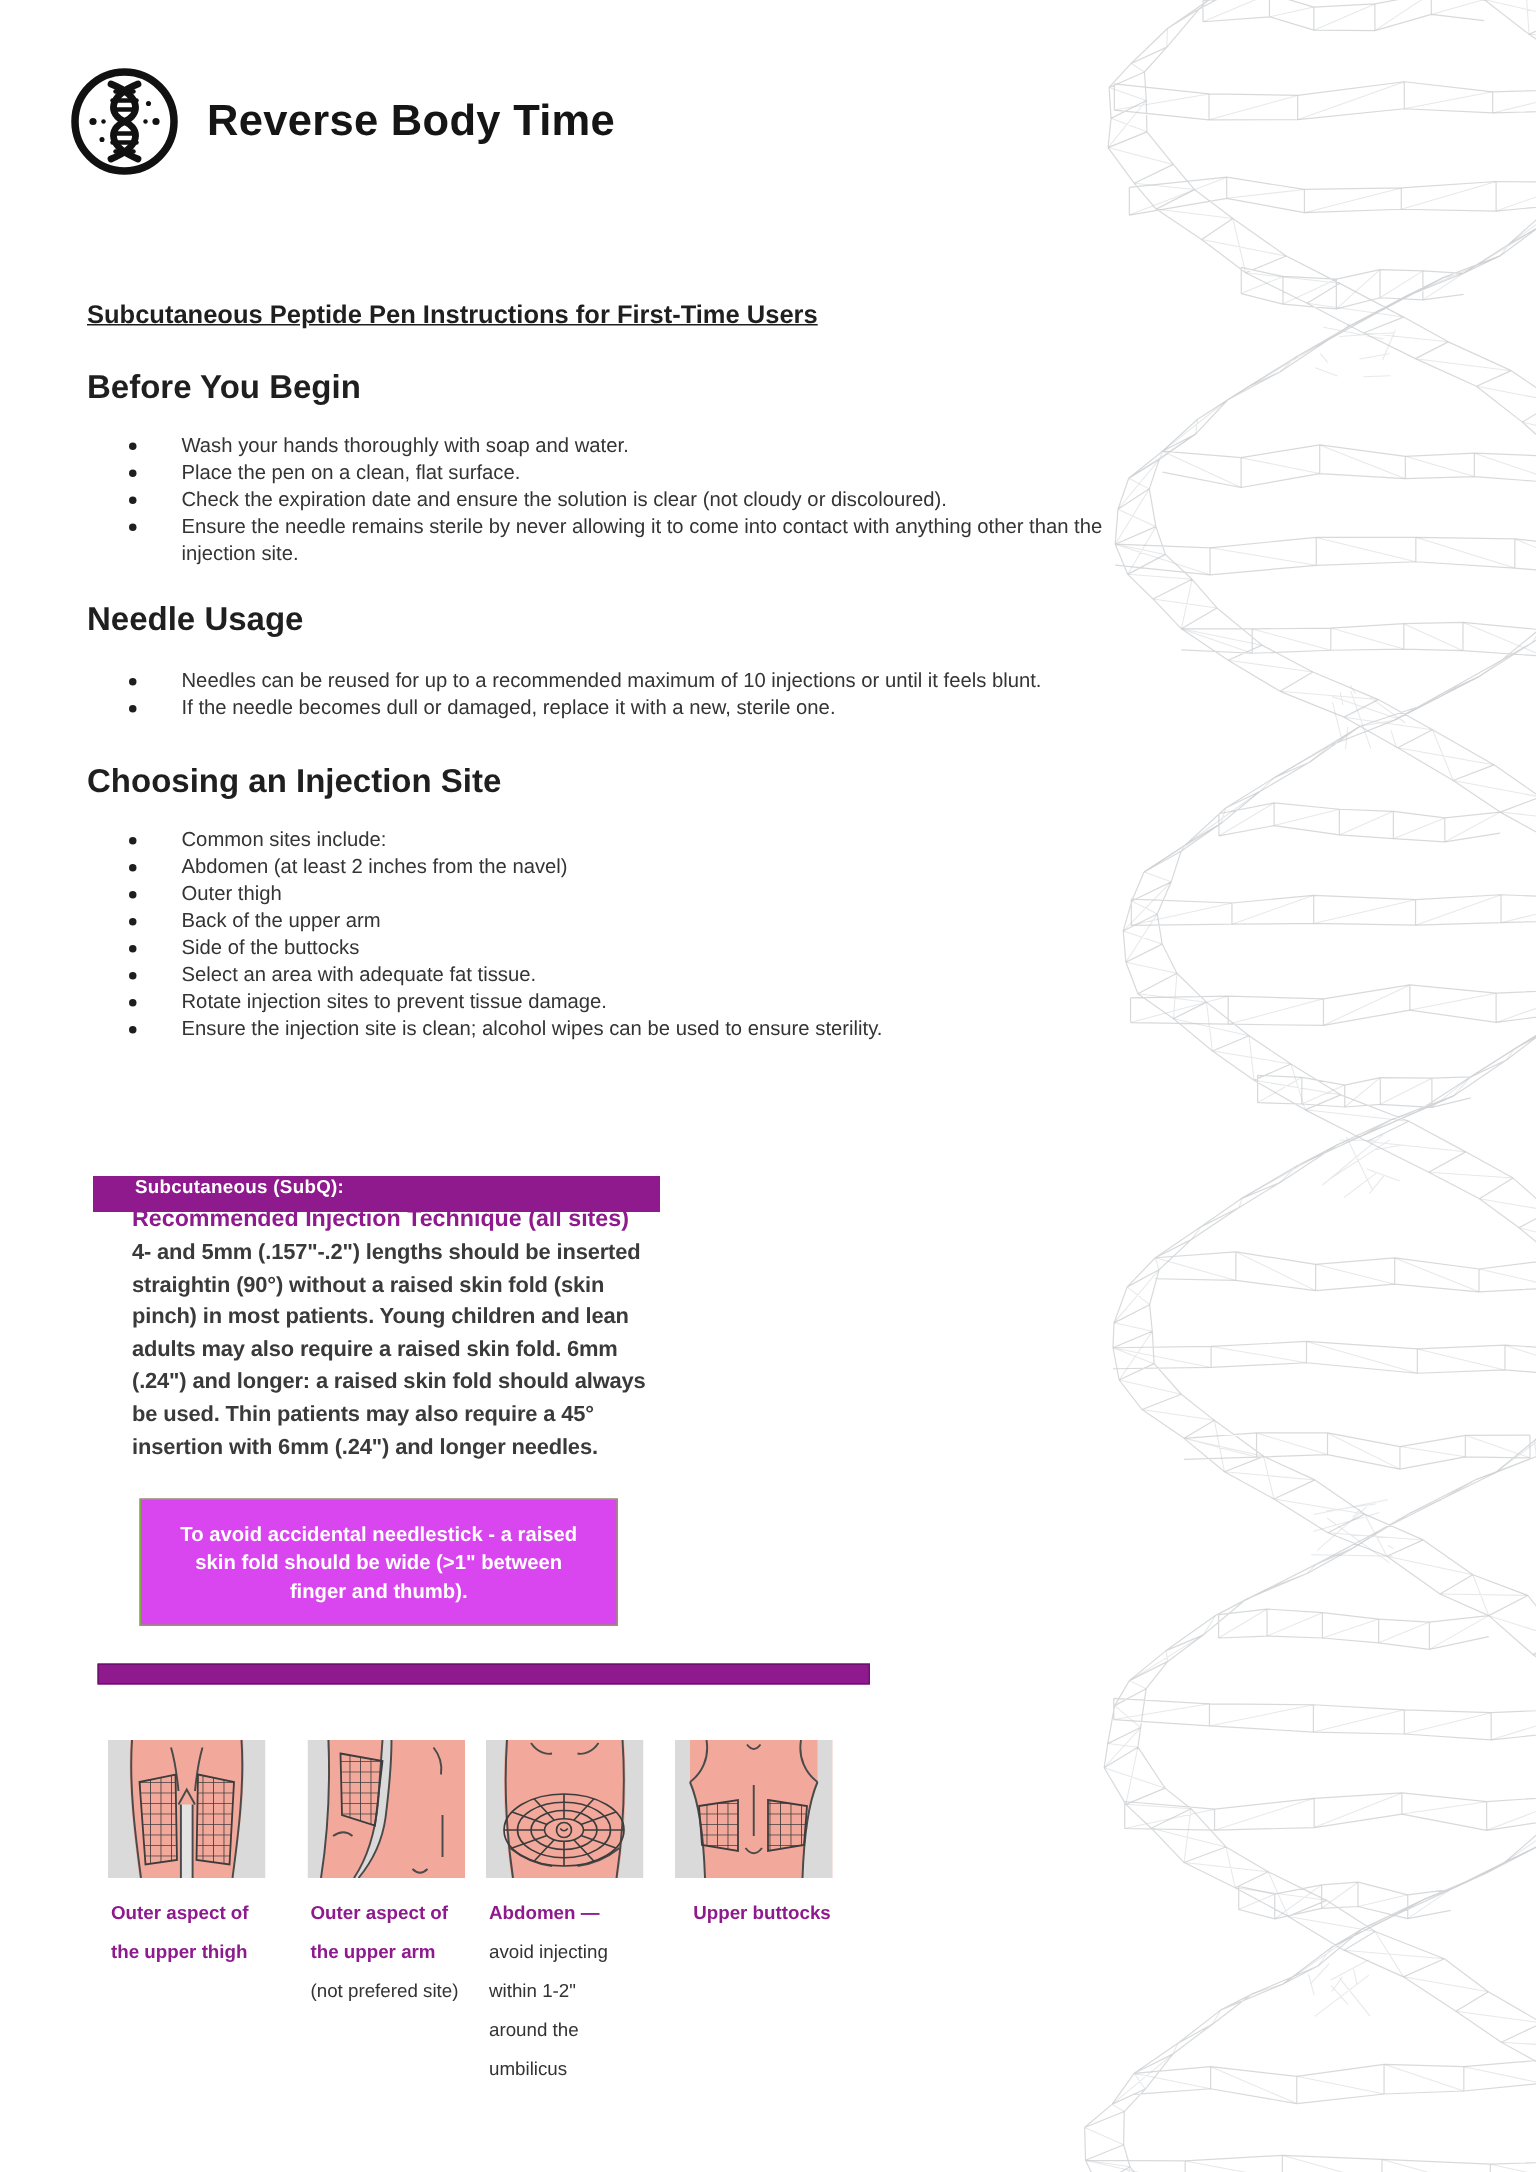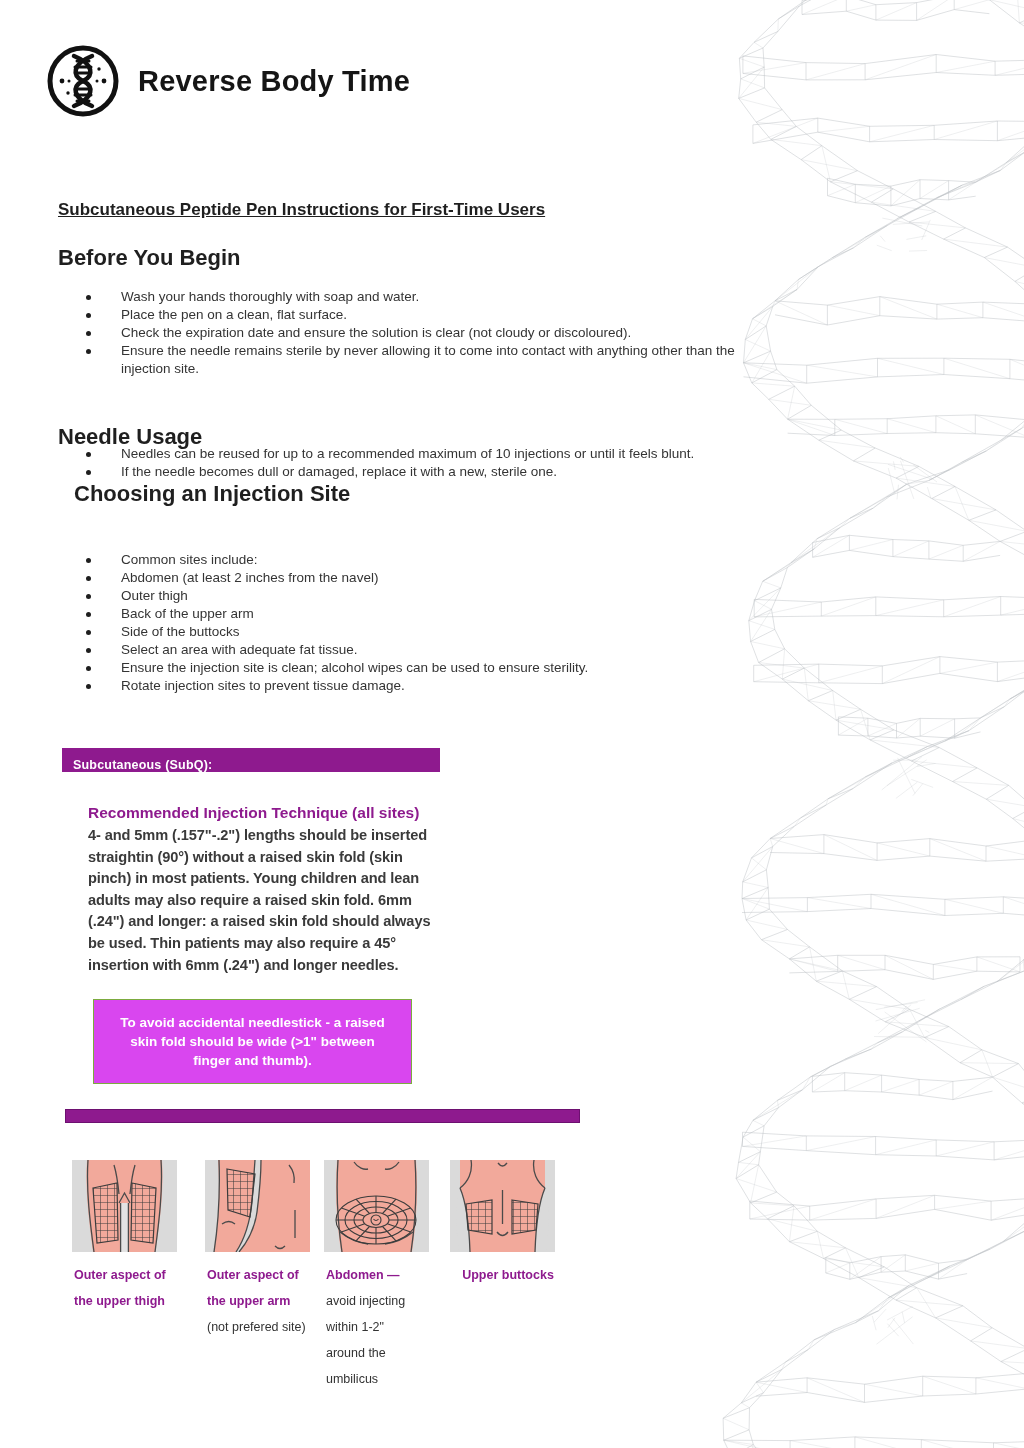--- a/index.html
+++ b/index.html
@@ -11,22 +11,22 @@
   .brand{left:44px;top:42px;display:flex;align-items:center;gap:16px;}
   .brand-name{font-size:29px;font-weight:800;color:#151515;letter-spacing:.2px;}
   
   .doc-title{left:58px;top:200px;font-size:17px;font-weight:bold;color:#1f1f1f;text-decoration:underline;}
   .h2{font-size:22px;font-weight:bold;color:#1f1f1f;}
   ul.blist{list-style:none;margin:0;padding:0;width:700px;}
   ul.blist li{position:relative;padding-left:63px;font-size:13.5px;line-height:18px;color:#343434;}
   ul.blist li::before{content:"";position:absolute;left:28px;top:6.5px;width:5px;height:5px;
         border-radius:50%;background:#1e1e1e;}
   
-  .banner{left:62px;top:748px;width:378px;height:24px;background:#8e1a8e;
-        display:flex;align-items:flex-end;padding-left:11px;box-sizing:border-box;}
+  .banner{left:62px;top:784px;width:378px;height:24px;background:#8e1a8e;
+        display:flex;align-items:flex-start;padding-left:28px;box-sizing:border-box;}
   .banner span{color:#ffffff;font-weight:bold;font-size:12.5px;letter-spacing:.2px;}
   .tech{left:88px;top:804px;width:350px;}
   .tech-h{font-size:15.5px;font-weight:bold;color:#8e1a8e;margin-bottom:3px;}
   .tech-b{font-size:14.6px;font-weight:600;line-height:21.6px;color:#3a3a3a;letter-spacing:-0.1px;}
   .greenbox{left:93px;top:999px;width:319px;box-sizing:border-box;background:#d946ef;
         border:1px solid #7cab3f;padding:13px 20px;text-align:center;}
   .greenbox span{color:#ffffff;font-weight:bold;font-size:13.5px;line-height:19px;display:block;}
   .bar2{left:65px;top:1109px;width:515px;height:14px;background:#8e1a8e;border:1px solid #6d1070;box-sizing:border-box;}
   
   .fig{top:1160px;width:105px;height:92px;}
@@ -74,36 +74,36 @@
   <div class="abs doc-title">Subcutaneous Peptide Pen Instructions for First-Time Users</div>
 
   <div class="abs h2" style="left:58px;top:245px;">Before You Begin</div>
   <ul class="abs blist" style="left:58px;top:288px;">
     <li>Wash your hands thoroughly with soap and water.</li>
     <li>Place the pen on a clean, flat surface.</li>
     <li>Check the expiration date and ensure the solution is clear (not cloudy or discoloured).</li>
     <li>Ensure the needle remains sterile by never allowing it to come into contact with anything other than the injection site.</li>
   </ul>
 
-  <div class="abs h2" style="left:58px;top:424px;">Needle Usage</div>
+  <div class="abs h2" style="left:58px;top:400px;">Needle Usage</div>
   <ul class="abs blist" style="left:58px;top:445px;">
     <li>Needles can be reused for up to a recommended maximum of 10 injections or until it feels blunt.</li>
     <li>If the needle becomes dull or damaged, replace it with a new, sterile one.</li>
   </ul>
 
-  <div class="abs h2" style="left:58px;top:481px;margin-left:16px;">Choosing an Injection Site</div>
+  <div class="abs h2" style="left:58px;top:508px;">Choosing an Injection Site</div>
   <ul class="abs blist" style="left:58px;top:551px;">
     <li>Common sites include:</li>
     <li>Abdomen (at least 2 inches from the navel)</li>
     <li>Outer thigh</li>
     <li>Back of the upper arm</li>
     <li>Side of the buttocks</li>
     <li>Select an area with adequate fat tissue.</li>
+    <li>Rotate injection sites to prevent tissue damage.</li>
     <li>Ensure the injection site is clean; alcohol wipes can be used to ensure sterility.</li>
-    <li>Rotate injection sites to prevent tissue damage.</li>
   </ul>
 
   <div class="abs banner">
     <span>Subcutaneous (SubQ):</span>
   </div>
 
   <div class="abs tech">
     <div class="tech-h">Recommended Injection Technique (all sites)</div>
     <div class="tech-b">4- and 5mm (.157"-.2") lengths should be inserted straightin (90°) without a raised skin fold (skin pinch) in most patients. Young children and lean adults may also require a raised skin fold. 6mm (.24") and longer: a raised skin fold should always be used. Thin patients may also require a 45° insertion with 6mm (.24") and longer needles.</div>
   </div>

